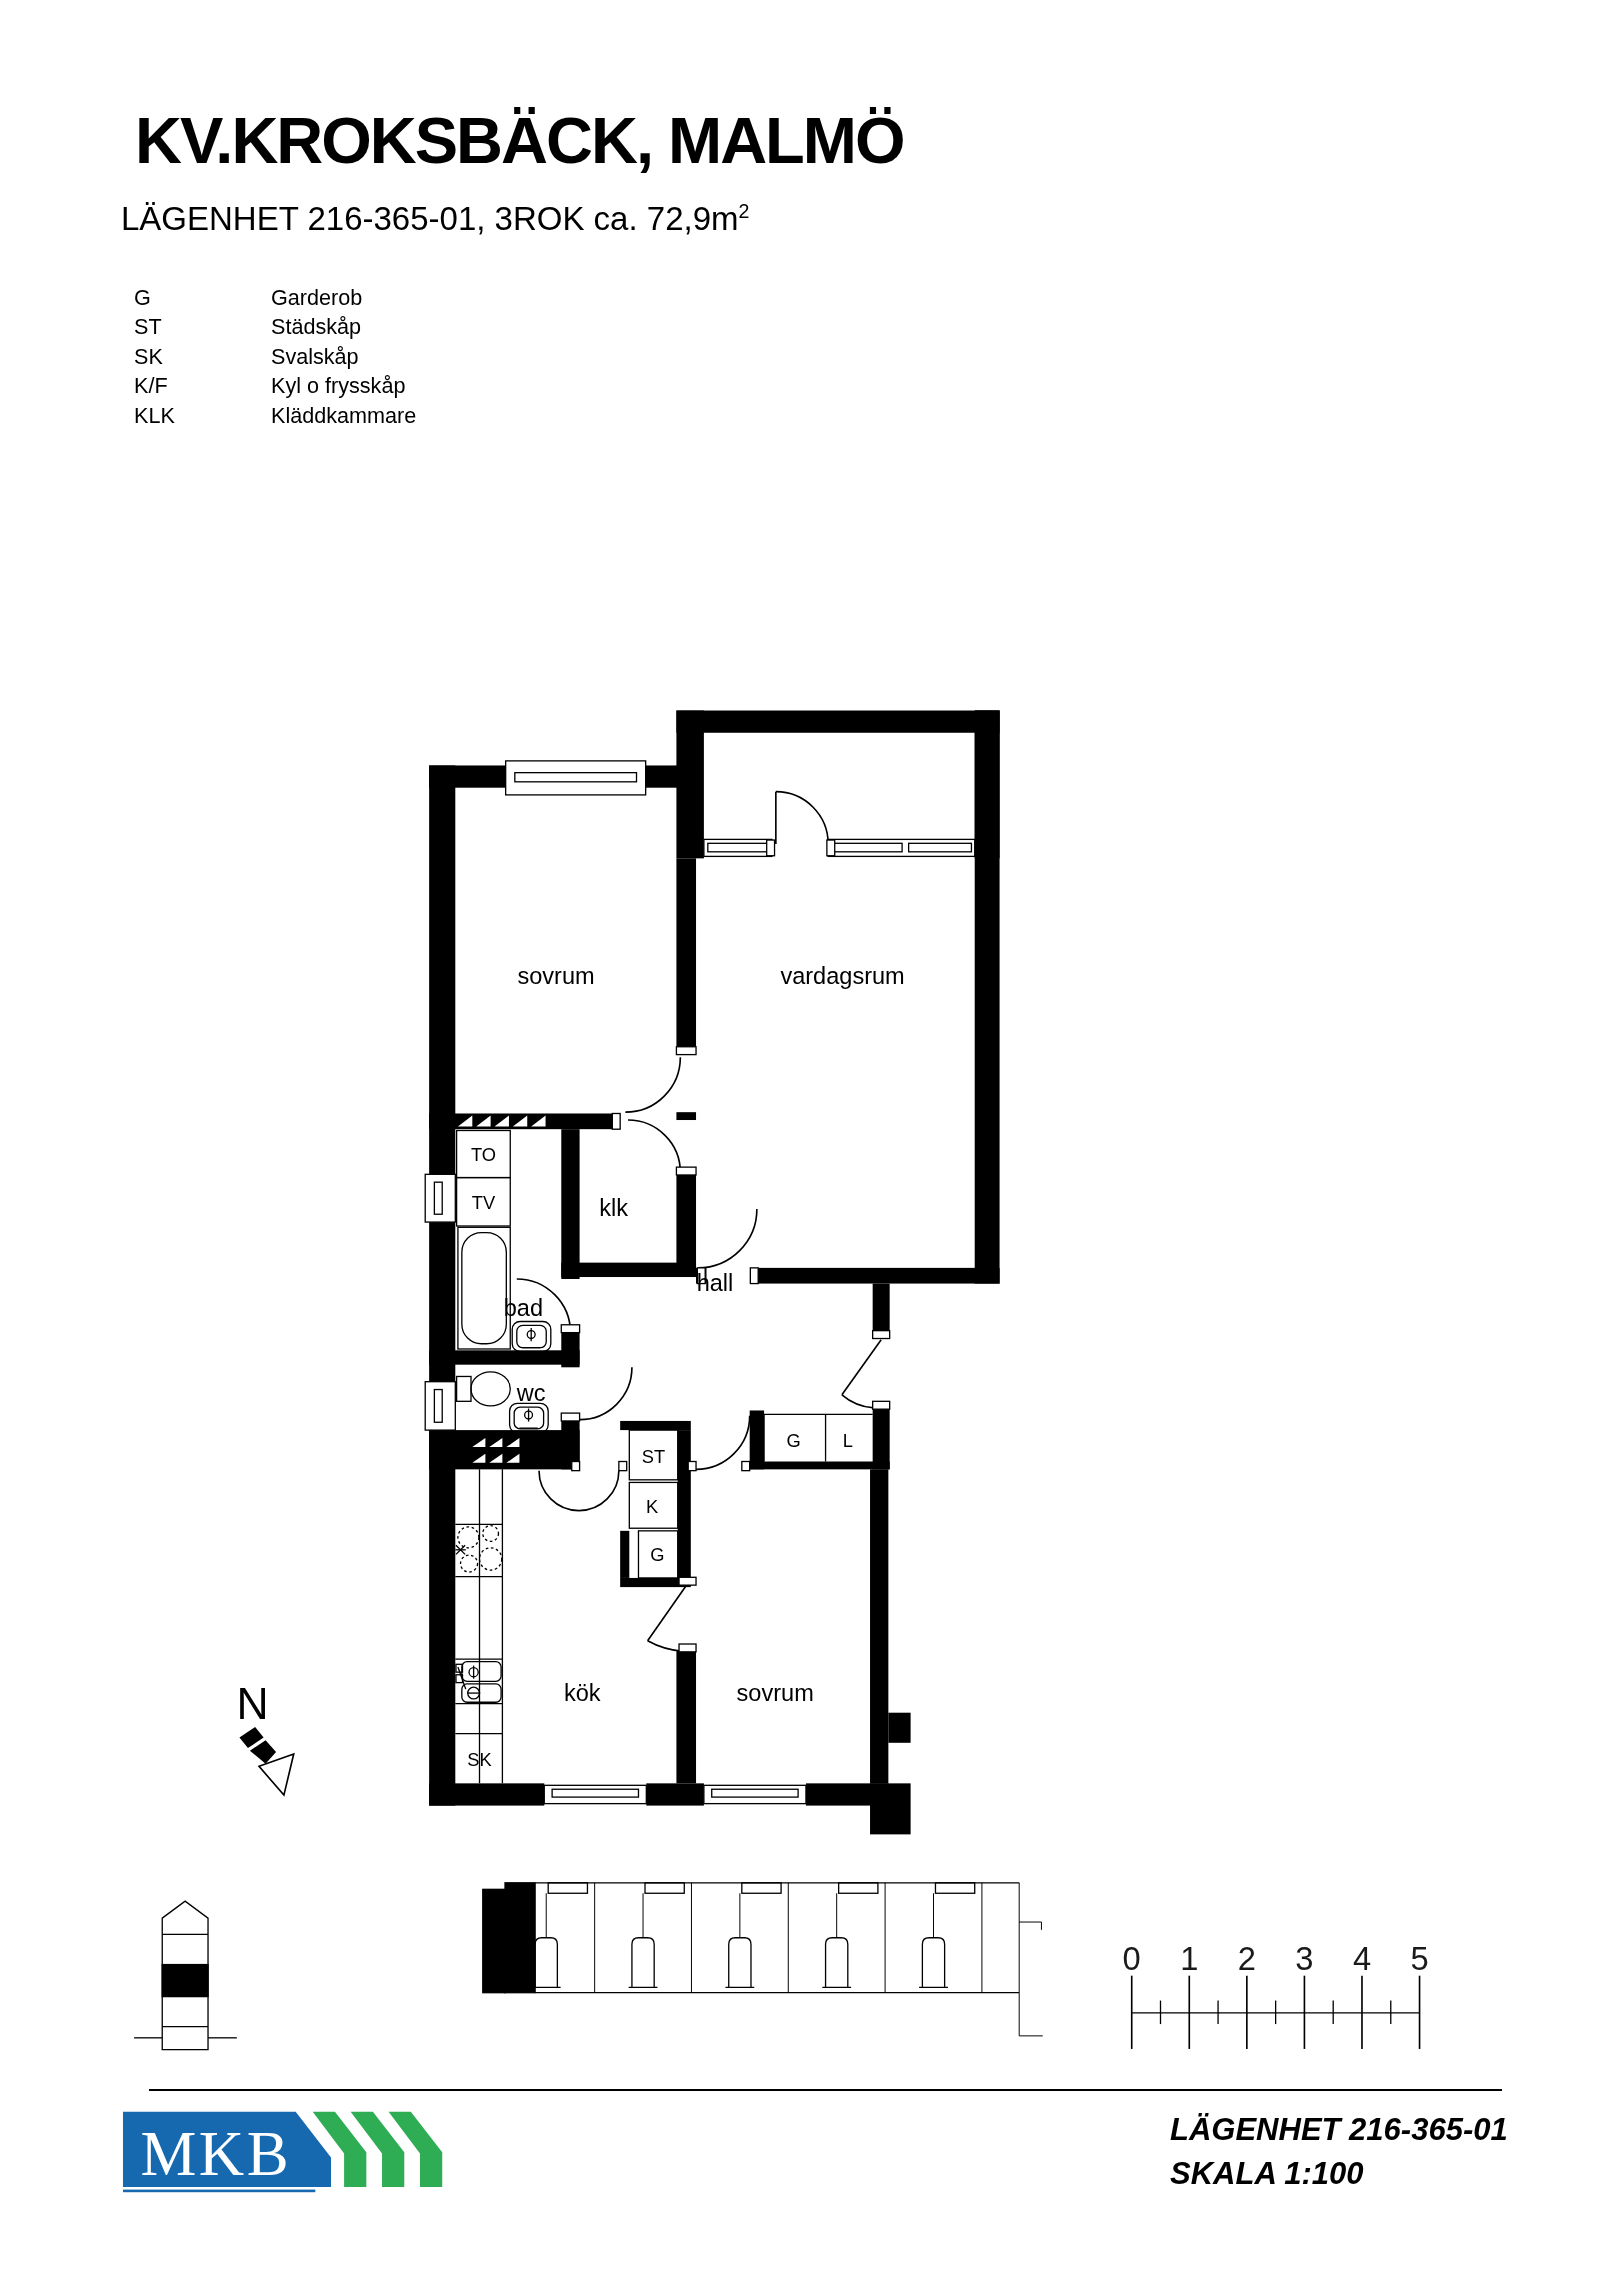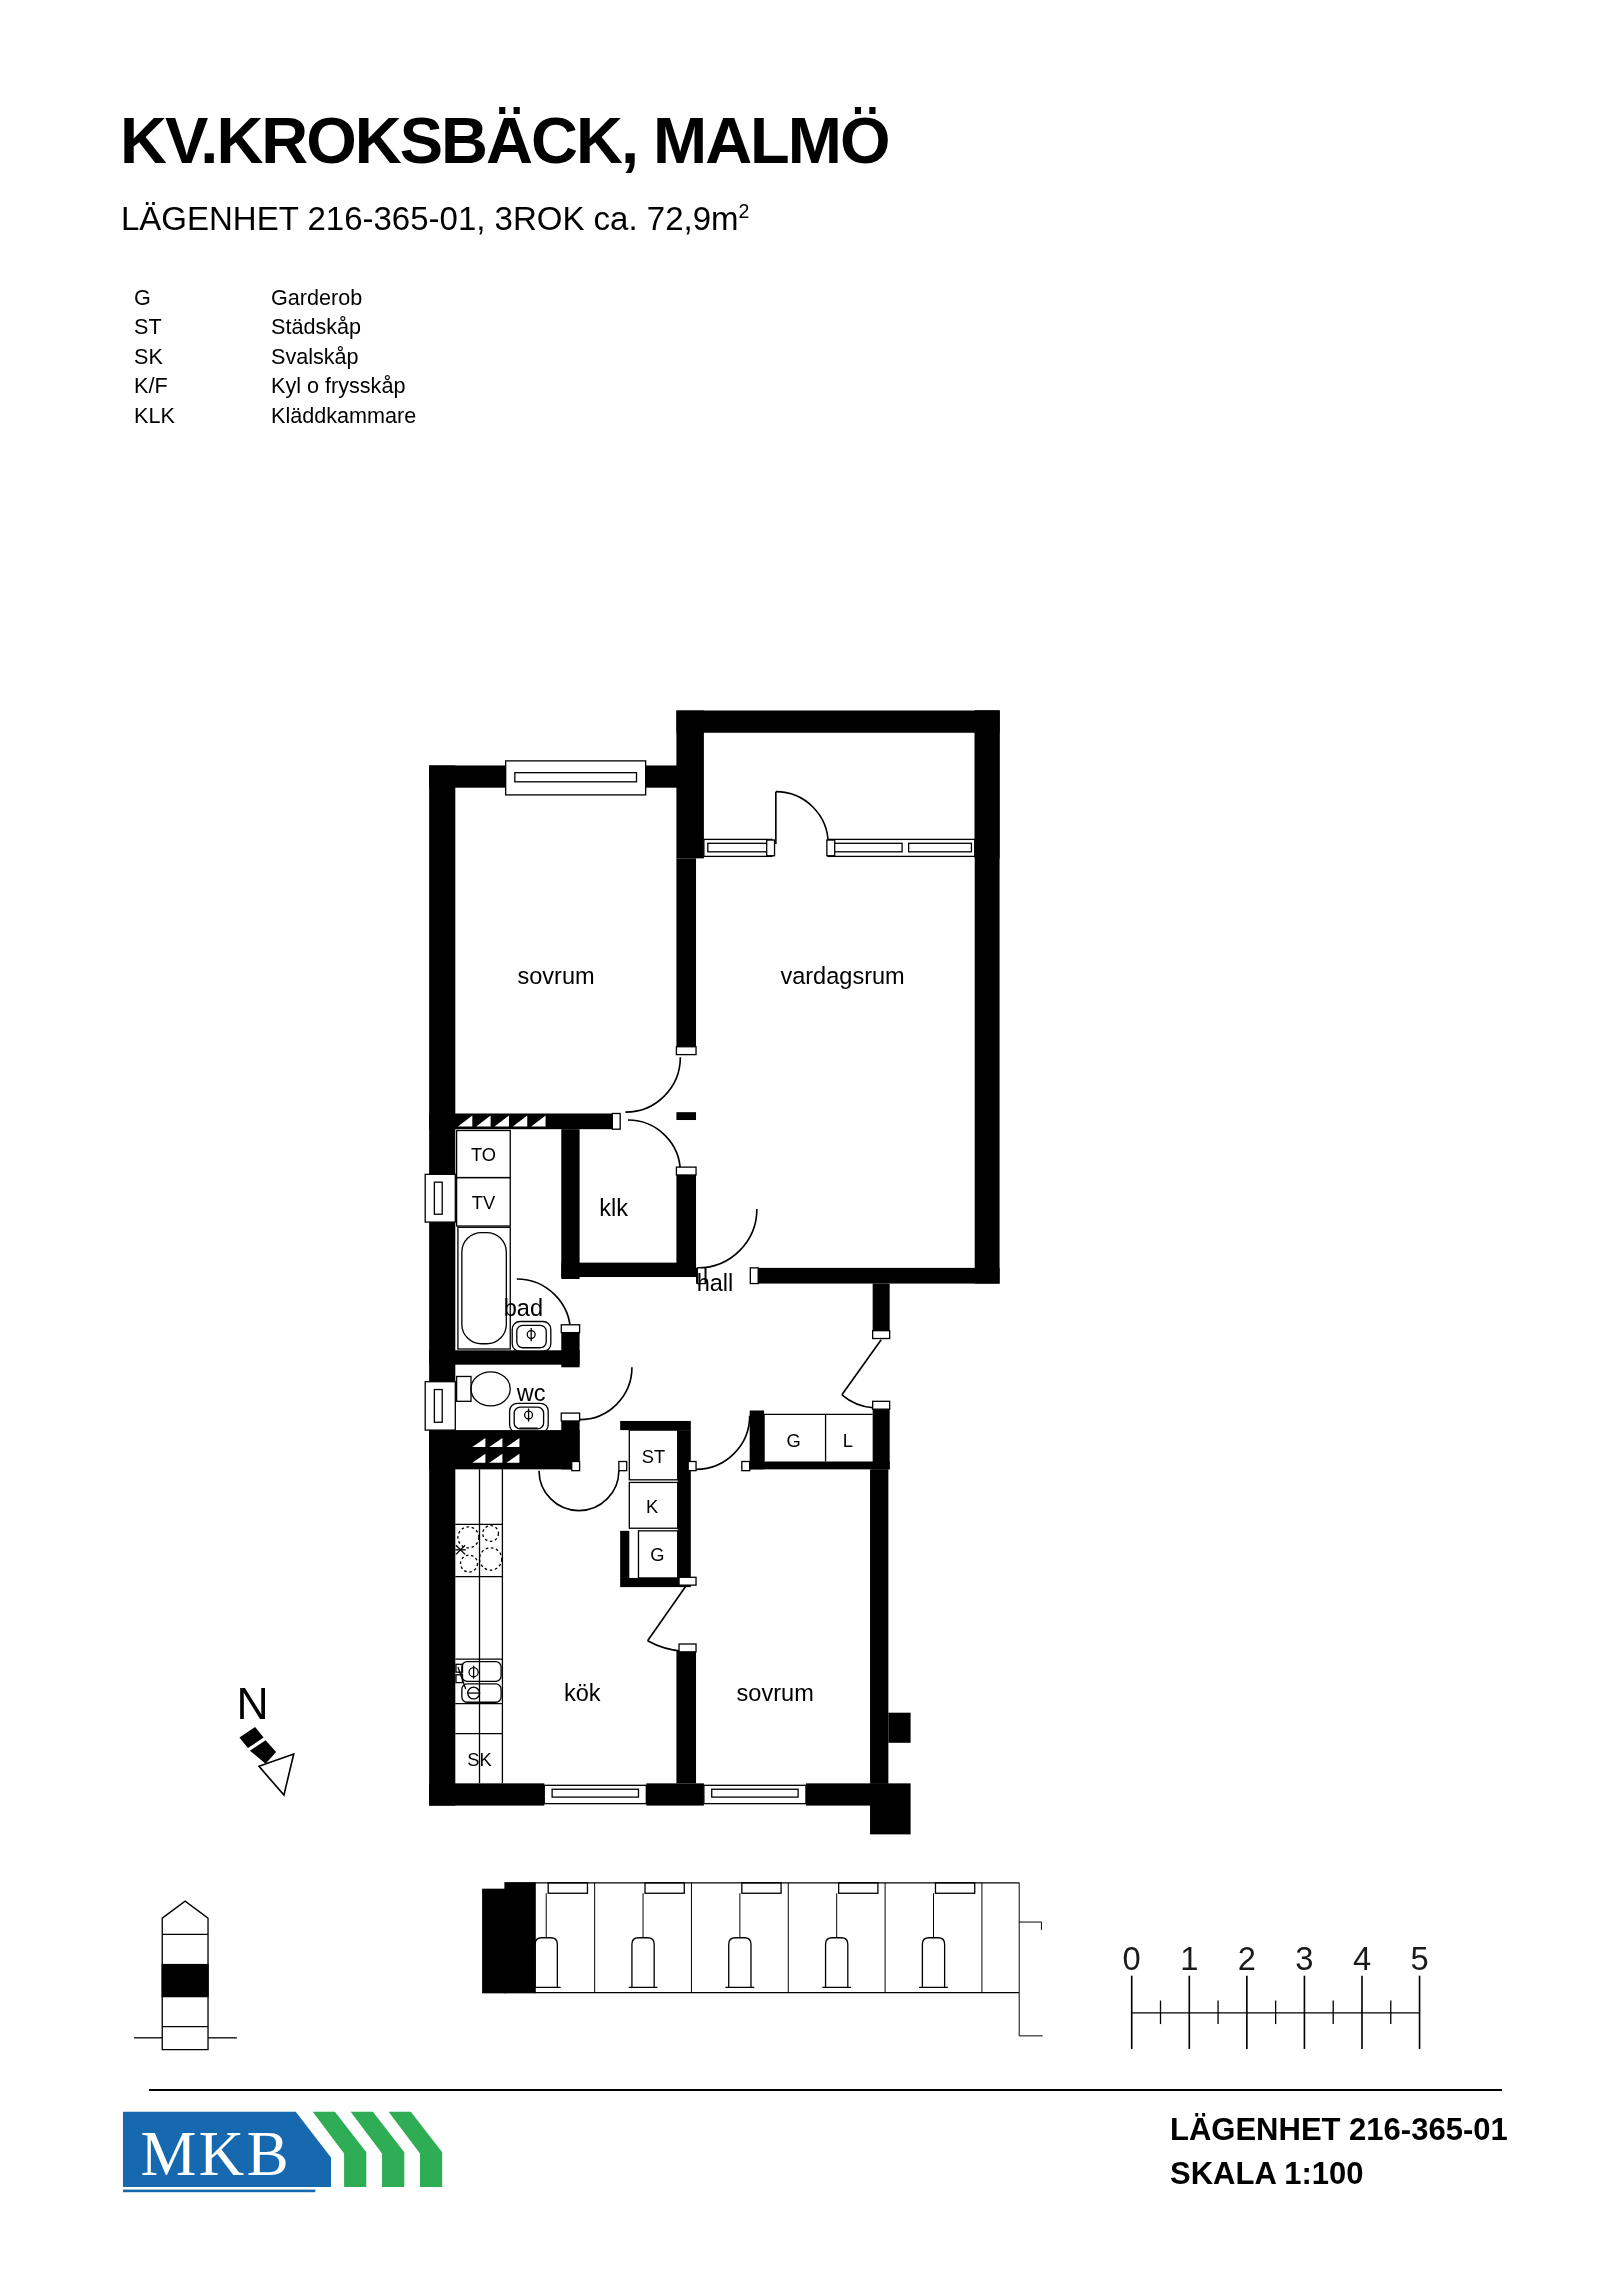--- a/index.html
+++ b/index.html
@@ -1,25 +1,25 @@
 <!DOCTYPE html>
 <html style="font-size:10.5px"><head>
 <meta charset="utf-8">
 <style>
   html,body{margin:0;padding:0;background:#fff;}
   .page{position:relative;width:1623px;height:2295px;background:#ffffff;overflow:hidden;
         font-family:"Liberation Sans",sans-serif;color:#000;}
-  .title{position:absolute;left:120px;top:103px;font-size:65px;font-weight:bold;letter-spacing:-2px;white-space:nowrap;}
+  .title{position:absolute;left:135px;top:103px;font-size:65px;font-weight:bold;letter-spacing:-2px;white-space:nowrap;}
   .subtitle{position:absolute;left:121px;top:200px;font-size:33px;font-weight:normal;white-space:nowrap;}
   .subtitle sup{font-size:19.6px;}
   .legend{position:absolute;left:134px;top:283px;font-size:21.6px;line-height:29.4px;}
   .legend-row{display:flex;}
   .legend-abbr{width:137px;}
   .footer-rule{position:absolute;left:149px;top:2089px;width:1353px;height:2px;background:#000;}
-  .footer-text{position:absolute;left:1170px;top:2108px;font-size:31px;font-weight:bold;line-height:44px;white-space:nowrap;}
+  .footer-text{position:absolute;left:1170px;top:2108px;font-size:31px;font-weight:bold;line-height:44px;white-space:nowrap;font-style:italic;}
   svg{position:absolute;left:0;top:0;}
   svg text{font-family:"Liberation Sans",sans-serif;}
   .roomlabel{font-size:36px;}
   .cablabel{font-size:28px;}
   .scalenum{font-size:50px;fill:#1a1a1a;}
   .mkbtext{font-family:"Liberation Serif",serif;font-size:96px;fill:#fff;letter-spacing:4px;}
   .north{font-size:68px;}
 </style>
 </head>
 <body>

